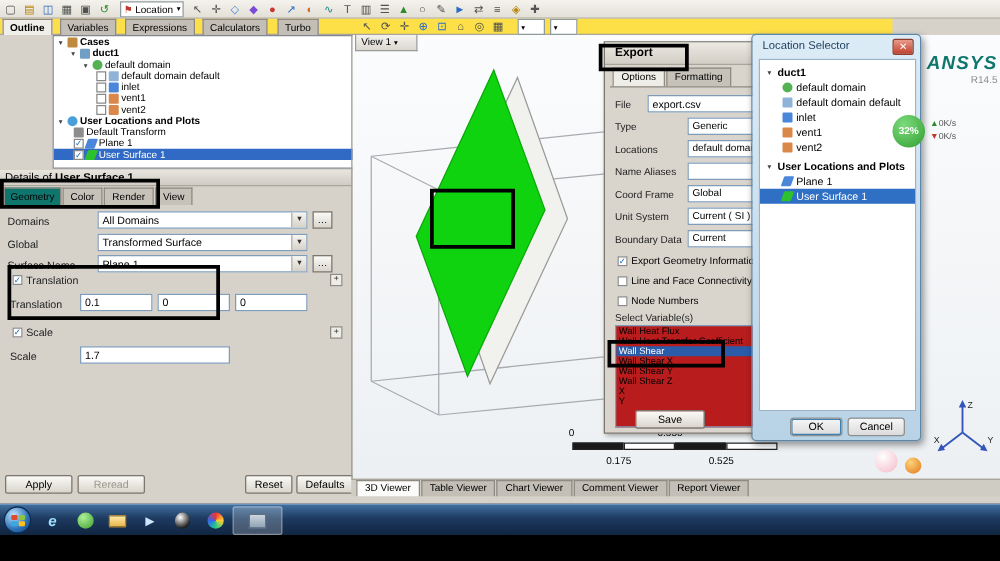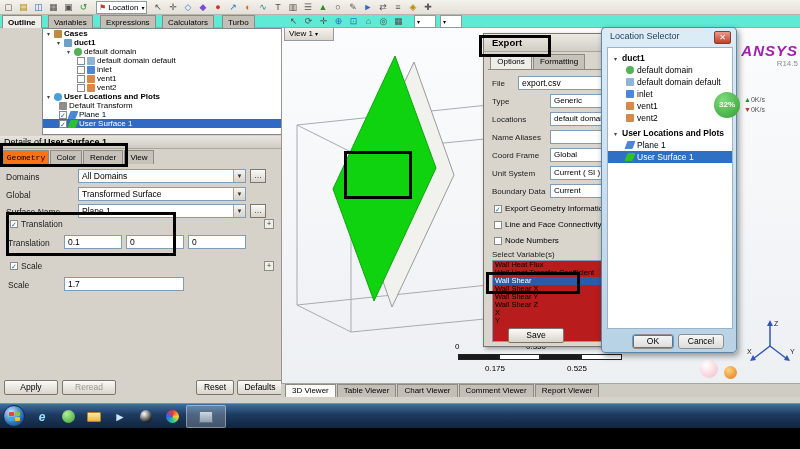--- a/index.html
+++ b/index.html
@@ -4,35 +4,35 @@
 <style>
   *{margin:0;padding:0;box-sizing:border-box;font-family:"Liberation Sans",sans-serif;}
   html,body{background:#000;}
   #screen{position:relative;width:800px;height:449px;background:#000;overflow:hidden;font-size:10px;color:#000;}
   .a{position:absolute;}
   
   #app{position:absolute;left:0;top:0;width:800px;height:403px;background:#d6d2ca;}
   #tb1{position:absolute;left:0;top:0;width:800px;height:15px;background:linear-gradient(#f4f2ec,#e3e0d8);border-bottom:1px solid #b9b5ac;display:flex;align-items:center;padding-left:2px;}
   .ti{width:13px;height:12px;margin-right:2px;display:flex;align-items:center;justify-content:center;font-size:9px;color:#50524f;border-radius:2px;}
   .loc{height:13px;background:#fff;border:1px solid #8f9a9f;display:flex;align-items:center;font-size:8px;padding:0 2px;margin:0 4px;}
-  #tabrow{position:absolute;left:0;top:15px;width:800px;height:13px;background:#5eead4;border-bottom:1px solid #a9a59c;}
+  #tabrow{position:absolute;left:0;top:15px;width:714px;height:13px;background:#fde047;border-bottom:1px solid #a9a59c;}
   .mtab{position:absolute;top:0;height:13px;font-size:8px;text-align:center;line-height:13px;background:#c3bfb6;border:1px solid #8f8b82;border-bottom:none;padding:0 5px;}
   .mtab.on{background:#f0eee8;font-weight:bold;}
   
   #tree{position:absolute;left:2px;top:28px;width:267px;height:107px;background:#fff;border:1px solid #828790;overflow:hidden;margin-left:40px;}
   .trow{height:9px;display:flex;align-items:center;gap:2px;font-size:8px;white-space:nowrap;}
   .trow.sel{background:#316ac5;color:#fff;}
   .exp{font-size:6px;color:#444;width:7px;text-align:center;}
   .ic{width:8px;height:8px;flex:none;border-radius:1px;}
   .cb{width:8px;height:8px;background:#fff;border:1px solid #8a8a8a;font-size:7px;line-height:7px;text-align:center;color:#1569b8;flex:none;}
   #tscroll{position:absolute;right:0;top:0;width:11px;height:100%;background:#e8e5de;border-left:1px solid #b5b1a8;font-size:6px;color:#555;text-align:center;}
   
   .hdr{position:absolute;left:0;top:136px;width:281px;height:13px;background:linear-gradient(#e8e5de,#d0ccc4);font-size:9px;padding:1px 4px;border-bottom:1px solid #aaa69d;}
   .dtab{position:absolute;top:150px;height:14px;background:#c6c2b9;border:1px solid #8f8b82;border-bottom:none;font-size:8px;text-align:center;line-height:13px;}
-  .dtab.on{background:#f97316;font-family:Liberation Mono, monospace;}
+  .dtab.on{background:#0f766e;}
   .flabel{position:absolute;font-size:8.5px;color:#1d1d1d;}
   .combo{position:absolute;height:14px;background:#fff;border:1px solid #7f9db9;font-size:8.5px;line-height:12px;padding-left:3px;overflow:hidden;white-space:nowrap;}
   .ca{position:absolute;right:0;top:0;width:12px;height:12px;background:linear-gradient(#f7f5f0,#d6d2c9);border-left:1px solid #a9a59c;text-align:center;font-size:6px;line-height:12px;color:#333;}
   .dots{position:absolute;width:16px;height:14px;background:linear-gradient(#fbfaf7,#d9d5cc);border:1px solid #7b776e;font-size:8px;text-align:center;line-height:12px;}
   .tin{position:absolute;height:14px;background:#fff;border:1px solid #7f9db9;font-size:8.5px;line-height:12px;padding-left:3px;}
   .gexp{position:absolute;width:10px;height:10px;background:#efede7;border:1px solid #8f8b82;font-size:7px;line-height:8px;text-align:center;color:#333;}
   .cbtn{position:absolute;background:linear-gradient(#fbfaf7,#d9d5cc);border:1px solid #7b776e;border-radius:2px;font-size:8.5px;text-align:center;line-height:13px;}
   .cbtn.dis{color:#9a968e;}
   
   #viewport{position:absolute;left:281px;top:28px;width:519px;height:355px;background:linear-gradient(#fbfcfd,#edf0f3);border-left:1px solid #9a968e;}
@@ -257,21 +257,21 @@
 
       <polygon points="113,28 154,140 92,273 51,161" fill="#0fd30f" stroke="#0aa90a" stroke-width="1"></polygon>
     </svg>
   </div>
   <div id="viewtab">
     <span>View 1</span>
     <span style="font-size:6px"> ▾</span>
   </div>
 
   <div id="logo">
-    <div style="font-size:15px;font-weight:bold;font-style:italic;color:#a21caf;letter-spacing:1px">ANSYS</div>
+    <div style="font-size:15px;font-weight:bold;font-style:italic;color:#0f766e;letter-spacing:1px">ANSYS</div>
     <div style="font-size:8px;color:#8a8c8f">R14.5</div>
   </div>
 
   <div id="ruler">
     <span class="a" style="left:3px;top:0">0</span>
     <span class="a" style="left:74px;top:0">0.350</span>
     <div class="rseg" style="left:6px;width:41px;background:#1a1a1a"></div>
     <div class="rseg" style="left:47px;width:41px;background:#fff"></div>
     <div class="rseg" style="left:88px;width:41px;background:#1a1a1a"></div>
     <div class="rseg" style="left:129px;width:41px;background:#fff"></div>

